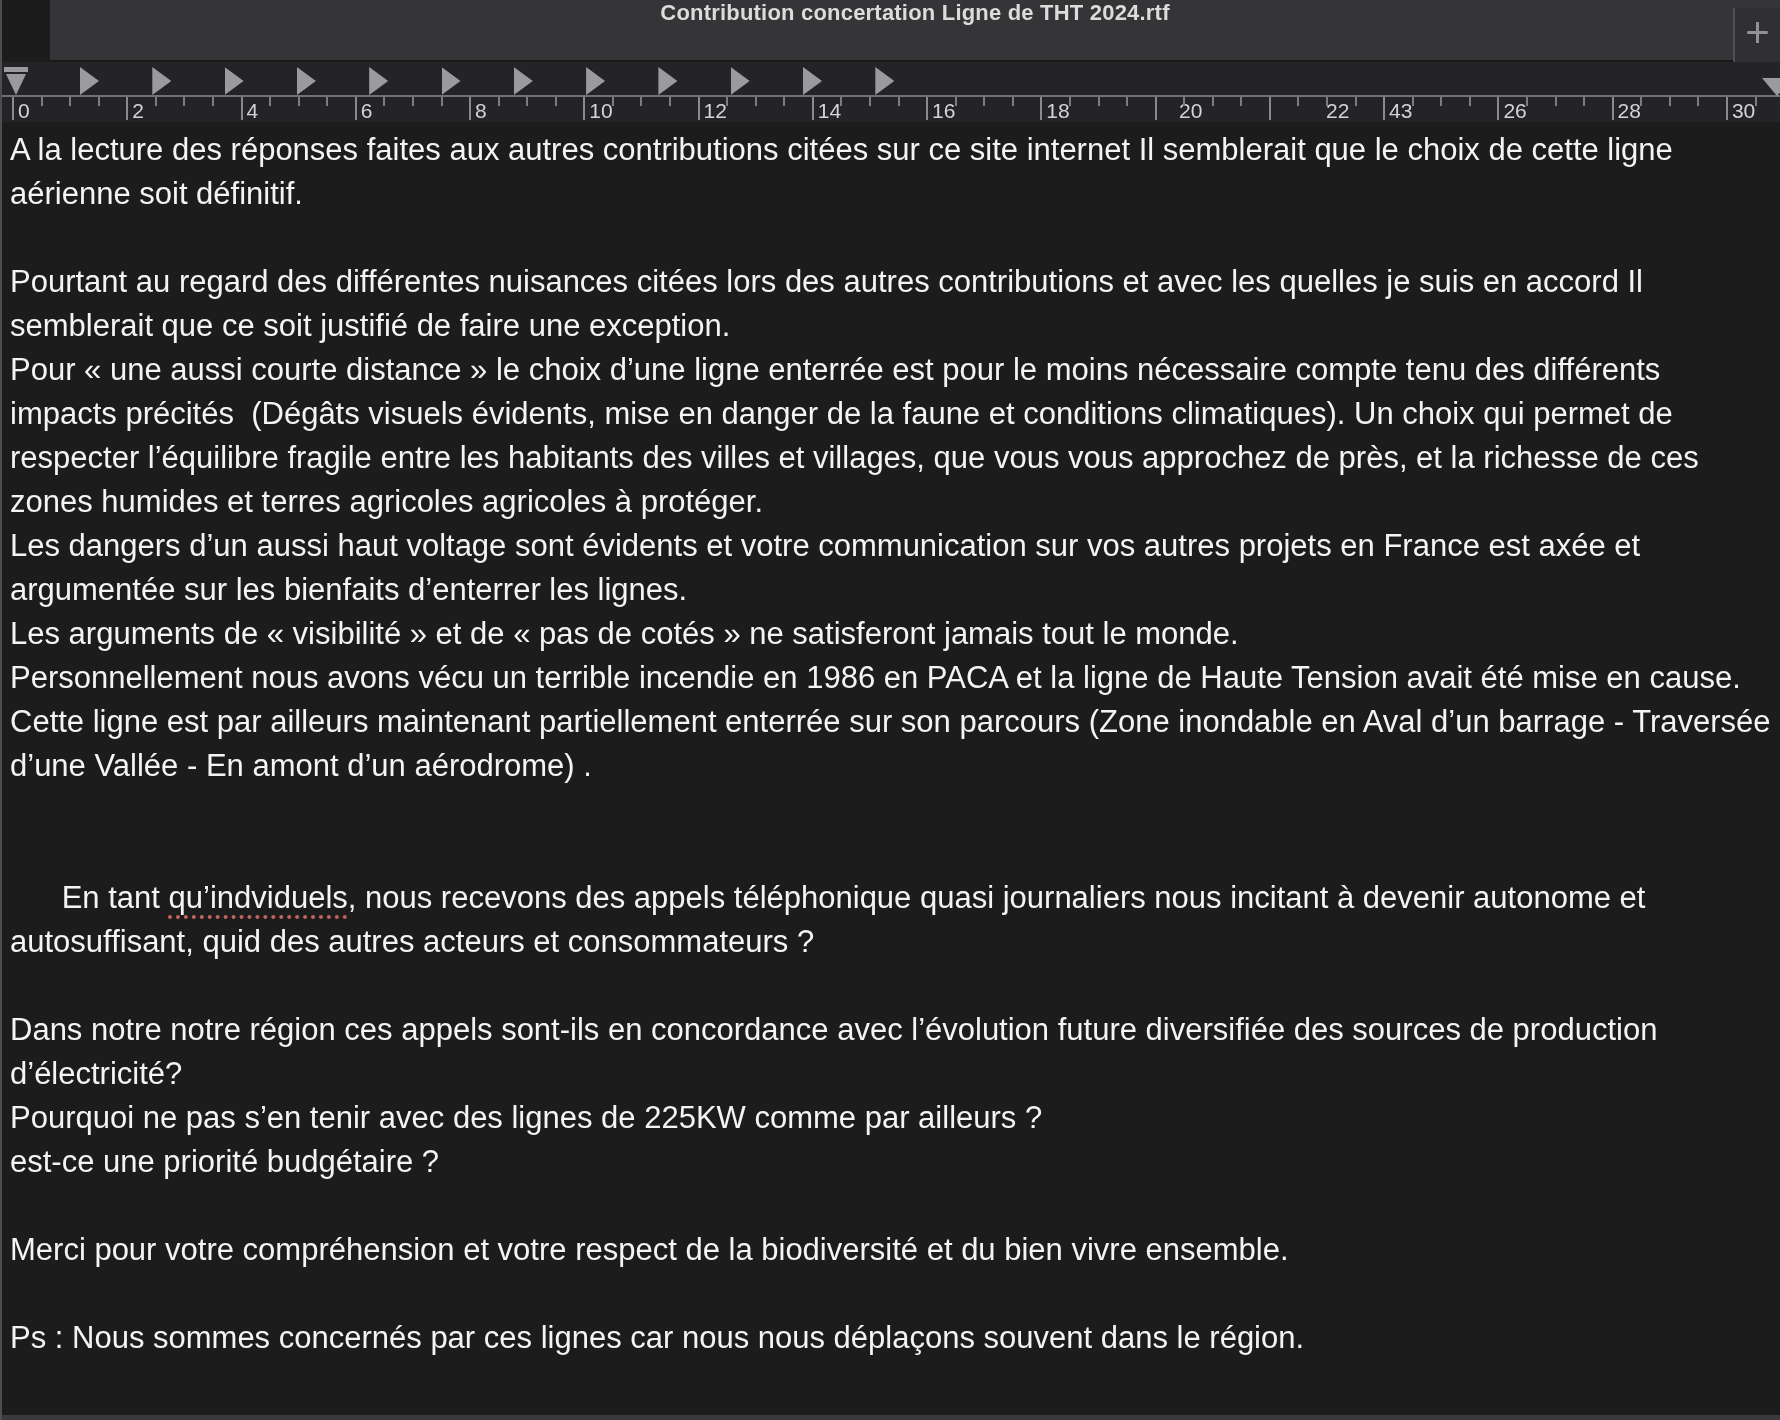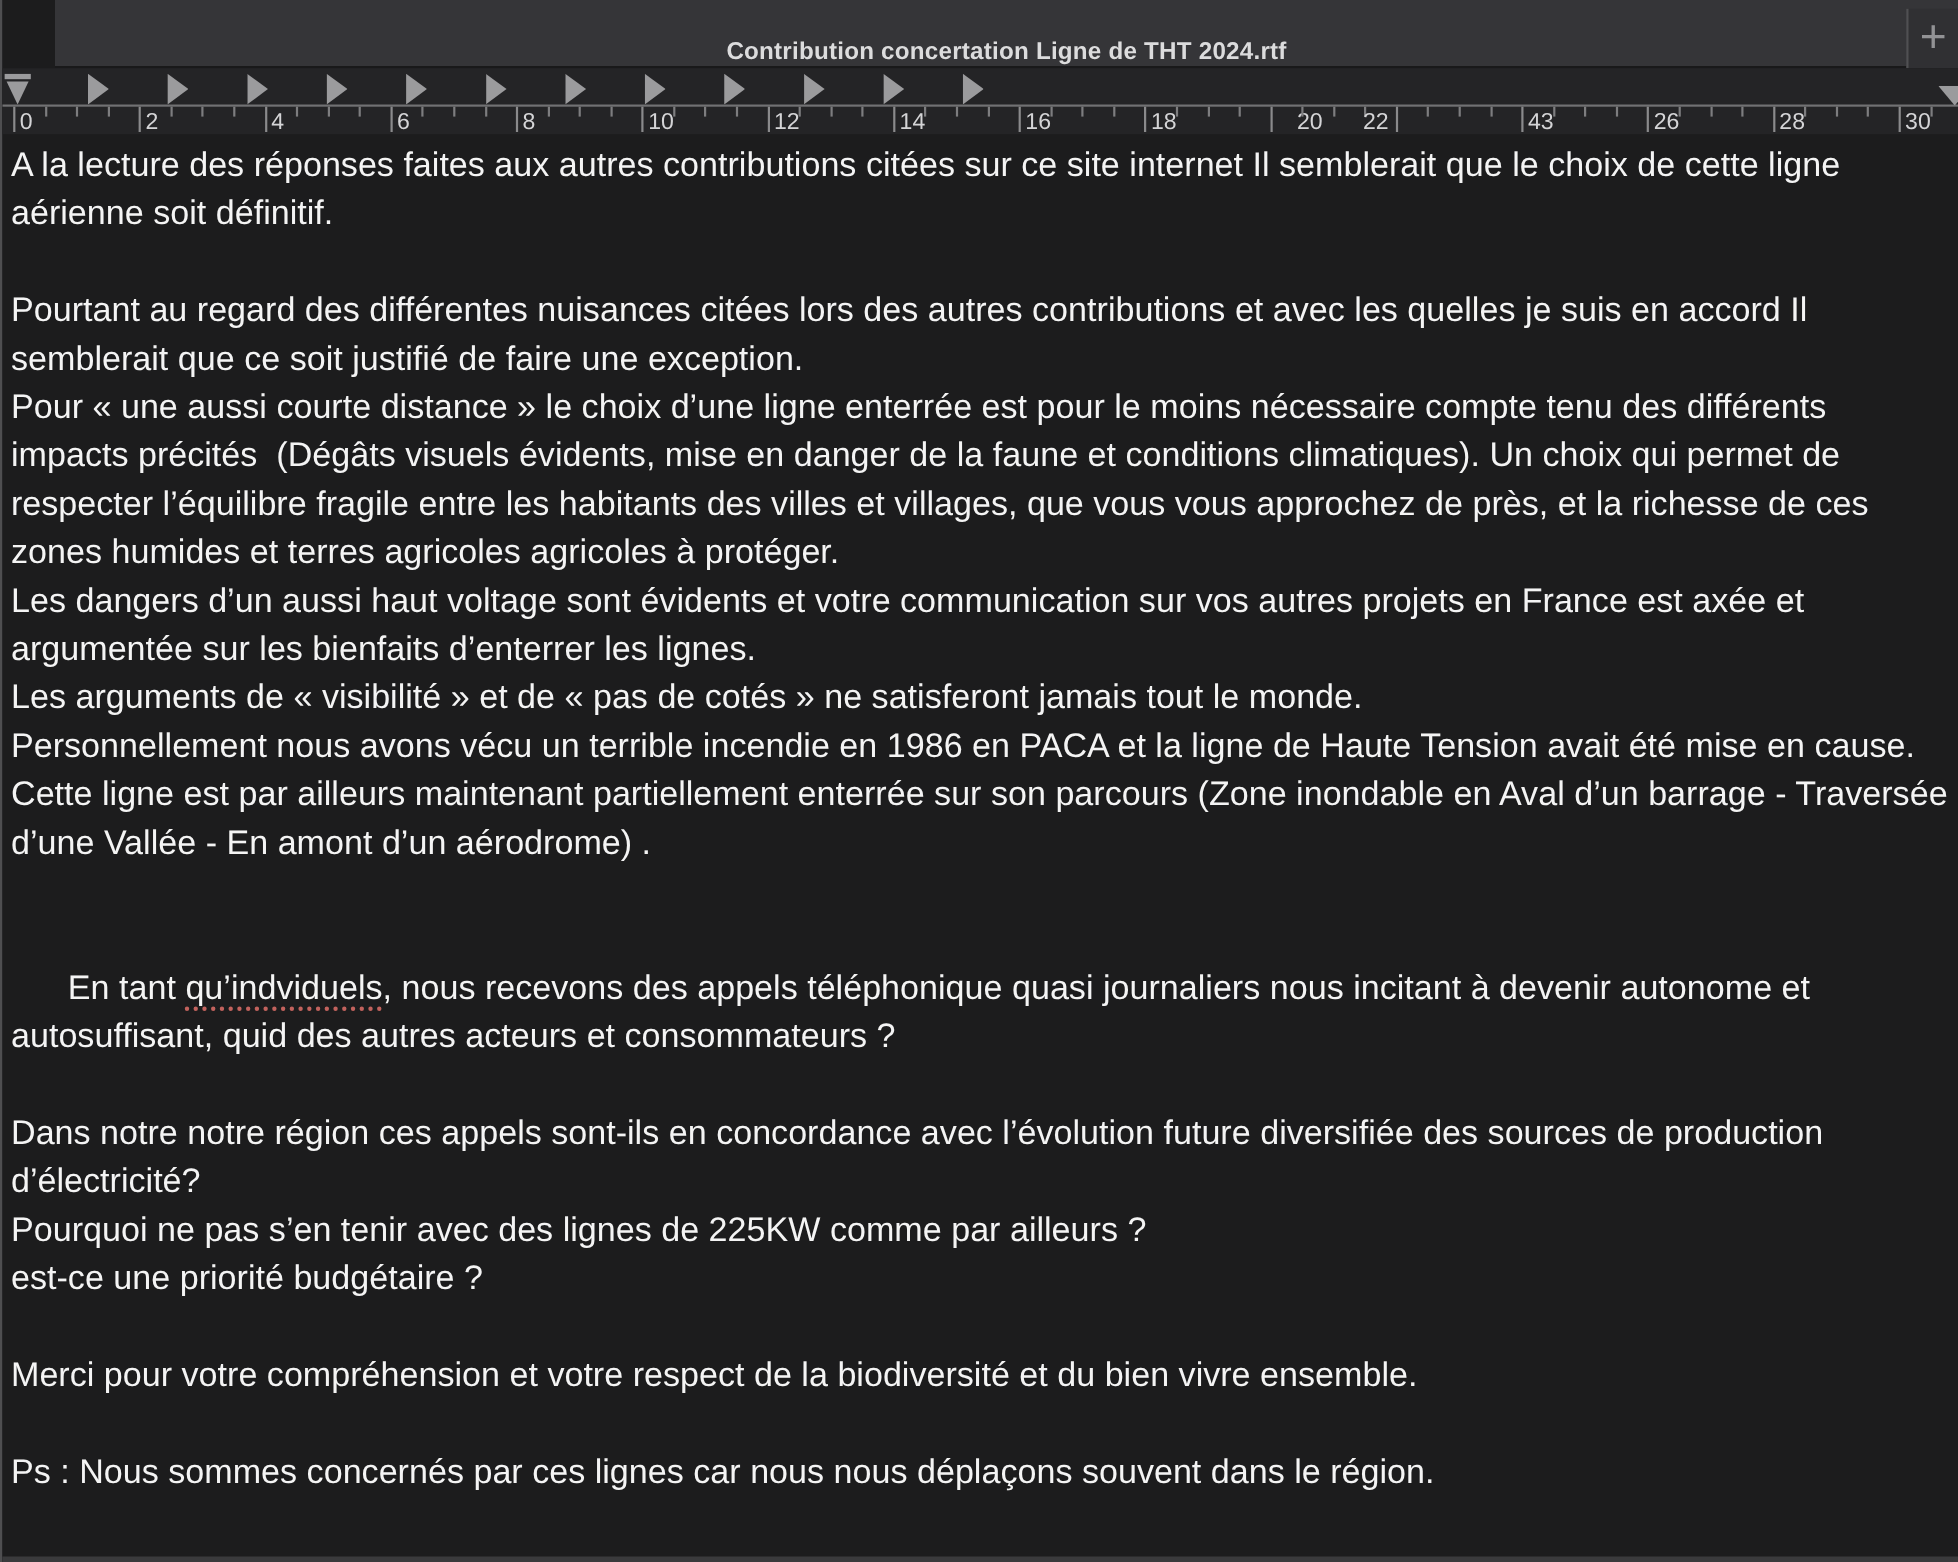--- a/index.html
+++ b/index.html
@@ -15,21 +15,21 @@
     overflow: hidden;
   }
 
   
   .titlebar {
     position: relative;
     height: 62px;
     background: #353538;
     border-bottom: 2px solid #19191a;
     display: flex;
-    align-items: flex-end;
+    align-items: flex-start;
     justify-content: center;
     margin-left: 48px;
   }
   .doc-title {
     font-size: 22px;
     font-weight: 600;
     color: #dcdcdd;
     letter-spacing: 0.2px;
   }
   .new-tab-button {
@@ -200,21 +200,21 @@
       <div class="ruler-num" style="left: 1044.3px;">18</div>
       <div class="tick" style="left: 1066.9px;"></div>
       <div class="tick" style="left: 1095.5px;"></div>
       <div class="tick" style="left: 1124px;"></div>
       <div class="tick major" style="left: 1152.6px;"></div>
       <div class="ruler-num" style="left: 1177px;">20</div>
       <div class="tick" style="left: 1181.2px;"></div>
       <div class="tick" style="left: 1209.7px;"></div>
       <div class="tick" style="left: 1238.3px;"></div>
       <div class="tick major" style="left: 1266.9px;"></div>
-      <div class="ruler-num" style="left: 1237px;">22</div>
+      <div class="ruler-num" style="left: 1324px;">22</div>
       <div class="tick" style="left: 1295.4px;"></div>
       <div class="tick" style="left: 1324px;"></div>
       <div class="tick" style="left: 1352.6px;"></div>
       <div class="tick major" style="left: 1381.1px;"></div>
       <div class="ruler-num" style="left: 1387.1px;">43</div>
       <div class="tick" style="left: 1409.7px;"></div>
       <div class="tick" style="left: 1438.3px;"></div>
       <div class="tick" style="left: 1466.8px;"></div>
       <div class="tick major" style="left: 1495.4px;"></div>
       <div class="ruler-num" style="left: 1501.4px;">26</div>

